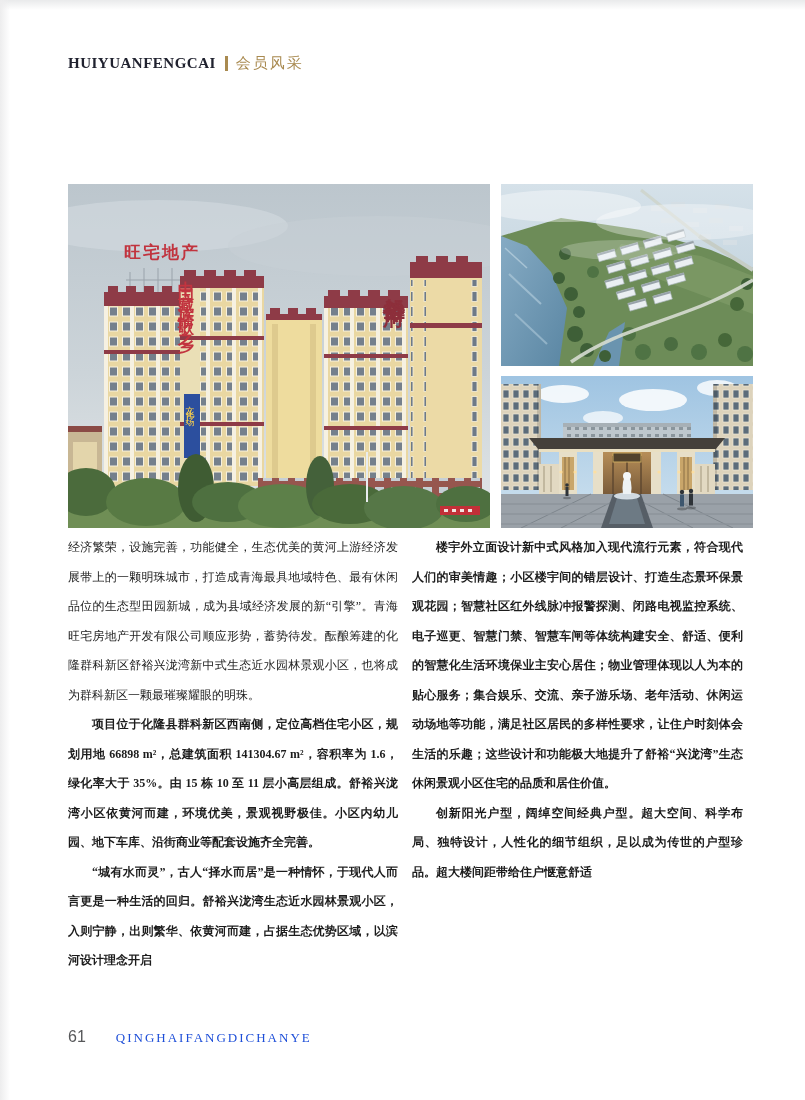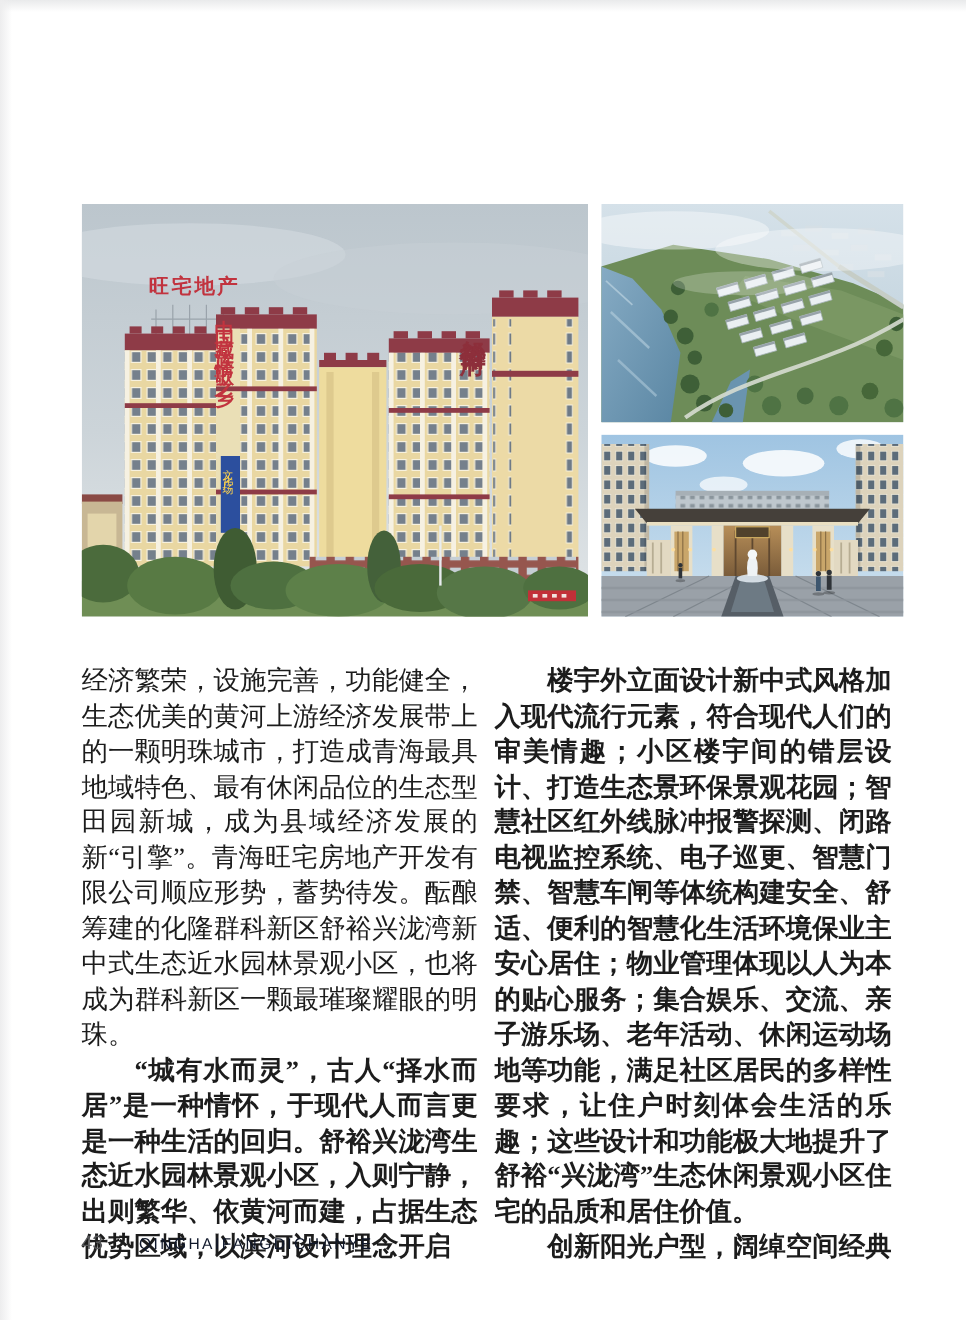--- a/index.html
+++ b/index.html
@@ -11,54 +11,59 @@
   .edge-left{position:absolute;left:0;top:0;width:10px;height:1100px;
              background:linear-gradient(90deg,#ededee,rgba(255,255,255,0));}
 
   
   .header{position:absolute;left:68px;top:52px;display:flex;align-items:center;height:22px;}
   .header .latin{font-size:15px;font-weight:bold;color:#20222f;letter-spacing:.5px;}
   .header .divider{display:inline-block;width:3px;height:15px;background:#a98a50;margin:0 8px 0 9px;}
   .header .cn{font-size:15px;color:#a98a50;letter-spacing:2px;}
 
   
-  .img-frame{position:absolute;overflow:hidden;}
+  .img-frame{position:absolute;overflow:hidden;margin-top:14px;}
   .img-main{left:68px;top:170px;width:422px;height:344px;}
   .img-aerial{left:501px;top:170px;width:252px;height:182px;}
   .img-gate{left:501px;top:362px;width:252px;height:152px;}
   .img-frame svg{display:block;}
 
   
   .sign{position:absolute;font-family:"Liberation Serif",serif;font-weight:bold;line-height:1;}
   .sign-roof{left:56px;top:60px;width:76px;text-align:center;font-size:17px;color:#c1333e;letter-spacing:2px;}
   .sign-vleft{left:110px;top:84px;writing-mode:vertical-rl;font-size:16px;color:#c2343f;letter-spacing:8px;}
   .sign-vsmall{left:117px;top:214px;writing-mode:vertical-rl;font-size:9px;color:#ffd34a;letter-spacing:4px;font-weight:normal;}
   .sign-vright{left:315px;top:96px;writing-mode:vertical-rl;font-size:22px;color:#8d2f3b;letter-spacing:2px;}
 
   
-  .col{position:absolute;top:552px;width:330px;font-size:22px;line-height:29.5px;color:#1c1c1c;
+  .col{position:absolute;top:533px;width:330px;font-size:12px;line-height:29.5px;color:#1c1c1c;
        text-align:justify;overflow:hidden;height:500px;}
   .col-left{left:68px;}
   .col-right{left:412px;width:331px;}
   .col p{margin:0;}
   .col p.indent{text-indent:2em;font-weight:bold;}
 
   
   .footer{position:absolute;left:68px;top:1028px;display:flex;align-items:baseline;
           font-family:"Liberation Sans",sans-serif;color:#57585a;}
   .footer .num{font-size:16px;}
-  .footer .journal{font-size:13px;letter-spacing:2px;margin-left:30px;color:#0f172a;}
+  .footer .journal{font-size:13px;letter-spacing:2px;margin-left:30px;color:#1d4ed8;font-family:Liberation Serif, serif;}
 </style>
 </head>
 <body>
 
 <div class="page">
   <div class="edge-top"></div>
   <div class="edge-left"></div>
 
+  <div class="header">
+    <span class="latin">HUIYUANFENGCAI</span>
+    <span class="divider"></span>
+    <span class="cn">会员风采</span>
+  </div>
 
   <div class="img-frame img-main">
     <svg viewBox="0 0 422 344" width="422" height="344" preserveAspectRatio="none">
       <defs>
         <linearGradient id="skyG" x1="0" y1="0" x2="0" y2="1">
           <stop offset="0" stop-color="#bcc6cd"></stop>
           <stop offset="0.55" stop-color="#ccd4d9"></stop>
           <stop offset="1" stop-color="#e2e6e8"></stop>
         </linearGradient>
         <pattern id="winA" width="13" height="15" patternUnits="userSpaceOnUse">
@@ -391,24 +396,25 @@
           <rect x="179" y="118.5" width="4" height="12" fill="#3d566e"></rect>
         <ellipse cx="190" cy="132" rx="5" ry="1.4" fill="#00000044"></ellipse>
         <circle cx="190" cy="115" r="2.2"></circle>
           <rect x="188" y="117.5" width="4" height="12"></rect>
       </g>
     </svg>
   </div>
 
   <div class="col col-left">
     <p>经济繁荣，设施完善，功能健全，生态优美的黄河上游经济发展带上的一颗明珠城市，打造成青海最具地域特色、最有休闲品位的生态型田园新城，成为县域经济发展的新“引擎”。青海旺宅房地产开发有限公司顺应形势，蓄势待发。酝酿筹建的化隆群科新区舒裕兴泷湾新中式生态近水园林景观小区，也将成为群科新区一颗最璀璨耀眼的明珠。</p>
+    <p class="indent">项目位于化隆县群科新区西南侧，定位高档住宅小区，规划用地 66898 m²，总建筑面积 141304.67 m²，容积率为 1.6，绿化率大于 35%。由 15 栋 10 至 11 层小高层组成。舒裕兴泷湾小区依黄河而建，环境优美，景观视野极佳。小区内幼儿园、地下车库、沿街商业等配套设施齐全完善。</p>
     <p class="indent">“城有水而灵”，古人“择水而居”是一种情怀，于现代人而言更是一种生活的回归。舒裕兴泷湾生态近水园林景观小区，入则宁静，出则繁华、依黄河而建，占据生态优势区域，以滨河设计理念开启</p>
   </div>
   <div class="col col-right">
     <p class="indent">楼宇外立面设计新中式风格加入现代流行元素，符合现代人们的审美情趣；小区楼宇间的错层设计、打造生态景环保景观花园；智慧社区红外线脉冲报警探测、闭路电视监控系统、电子巡更、智慧门禁、智慧车闸等体统构建安全、舒适、便利的智慧化生活环境保业主安心居住；物业管理体现以人为本的贴心服务；集合娱乐、交流、亲子游乐场、老年活动、休闲运动场地等功能，满足社区居民的多样性要求，让住户时刻体会生活的乐趣；这些设计和功能极大地提升了舒裕“兴泷湾”生态休闲景观小区住宅的品质和居住价值。</p>
     <p class="indent">创新阳光户型，阔绰空间经典户型。超大空间、科学布局、独特设计，人性化的细节组织，足以成为传世的户型珍品。超大楼间距带给住户惬意舒适</p>
   </div>
 
   <div class="footer">
-    <span class="num">43</span>
+    <span class="num">61</span>
     <span class="journal">QINGHAIFANGDICHANYE</span>
   </div>
 </div>
 
 </body></html>

